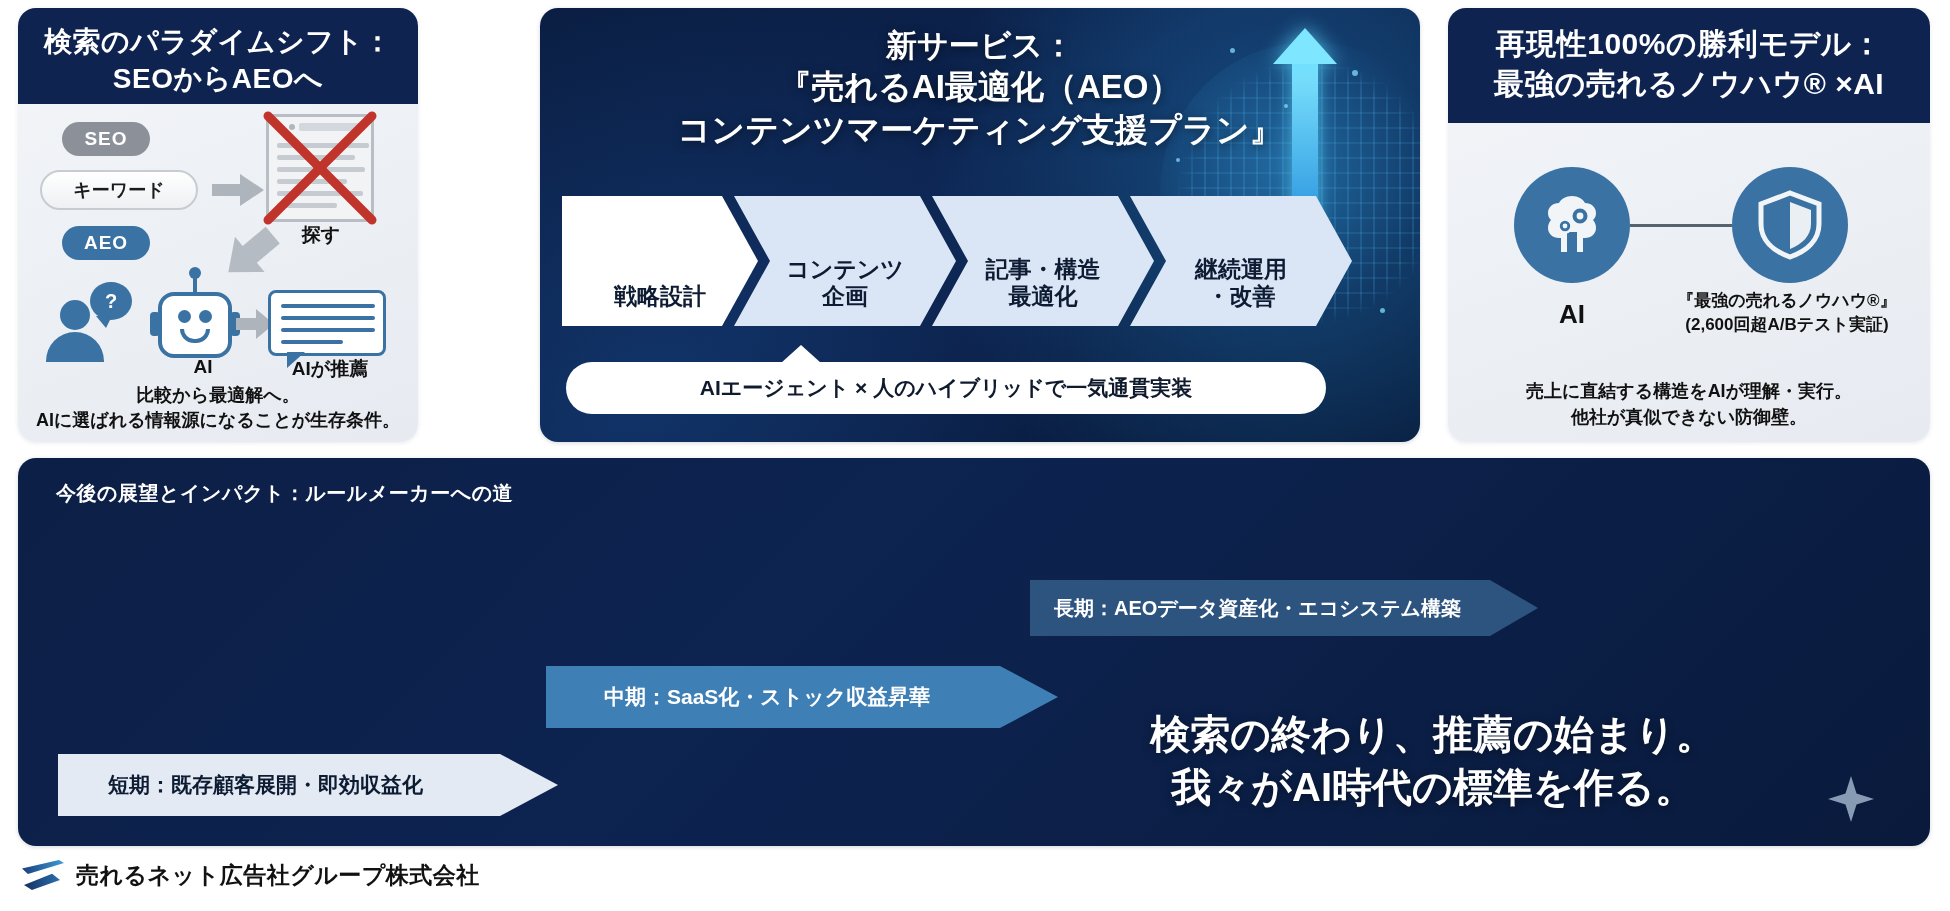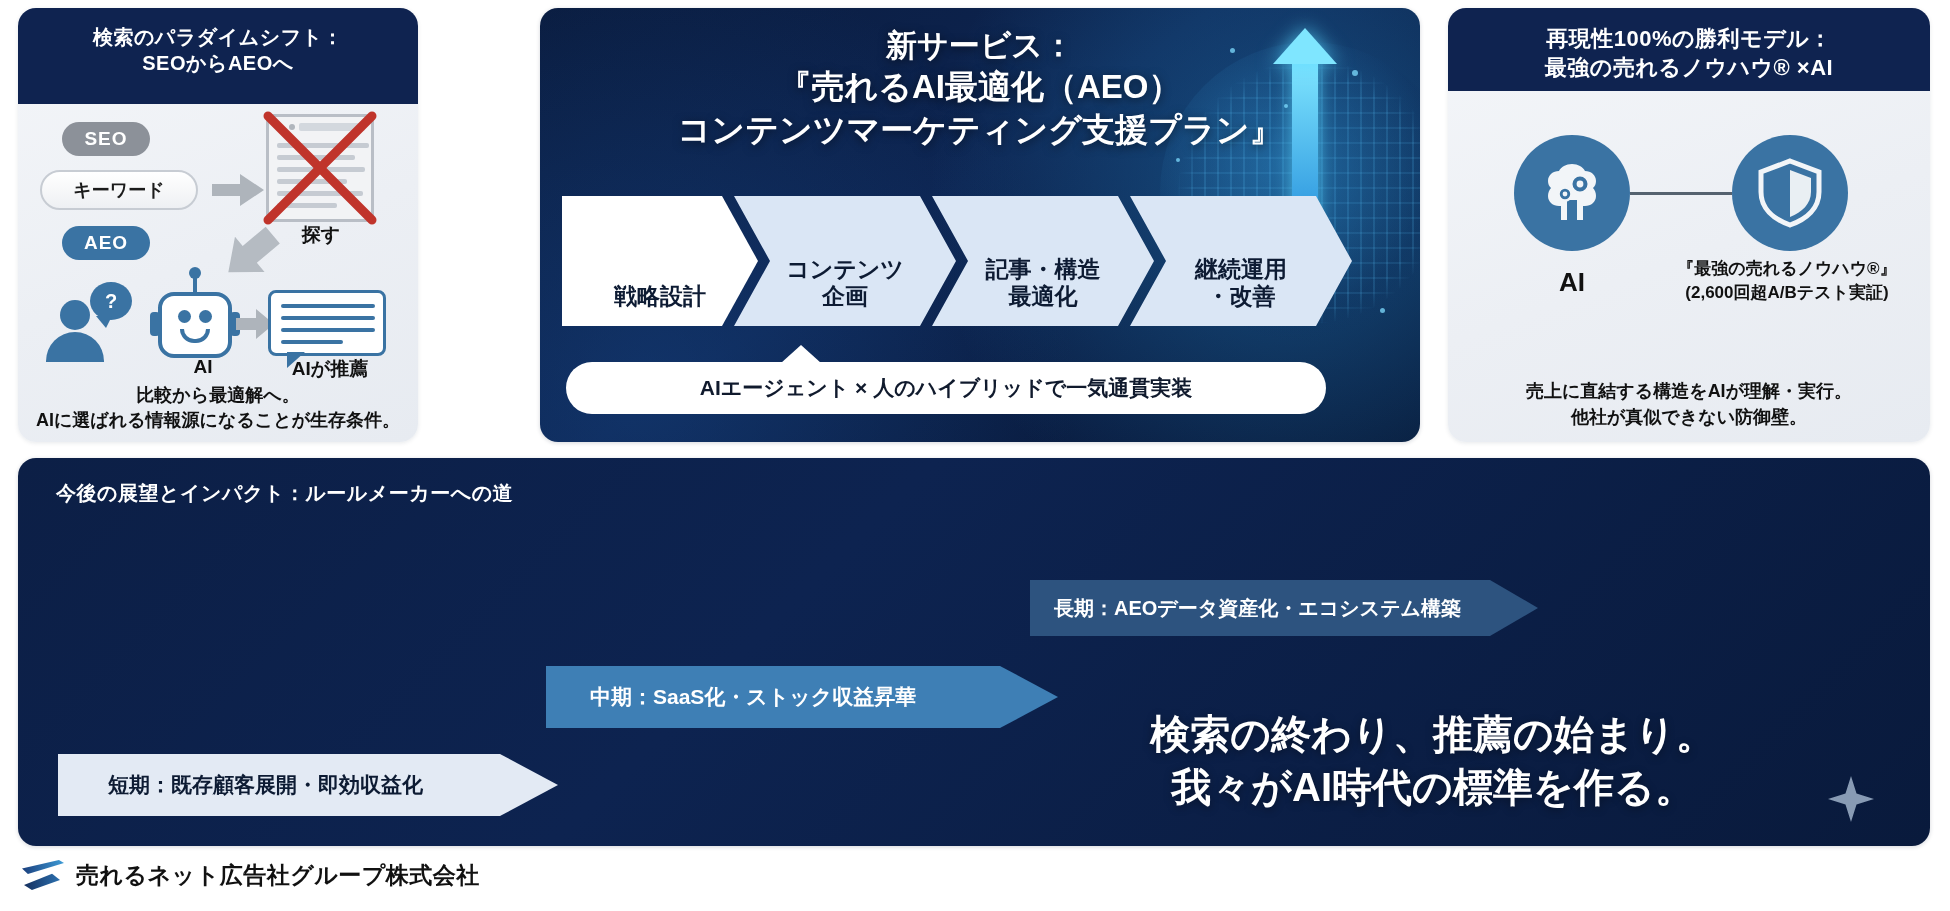--- a/index.html
+++ b/index.html
@@ -25,21 +25,21 @@
     color: #fff;
     text-align: center;
     font-weight: 700;
     line-height: 1.32;
     letter-spacing: .5px;
     padding: 12px 10px 14px;
   }
 
   
   #left-card { left: 18px; top: 8px; width: 400px; height: 434px; }
-  #left-card .card-head { font-size: 20px; padding-top: 16px; height: 96px; }
+  #left-card .card-head { font-size: 28px; padding-top: 16px; height: 96px; }
 
   .left-body { position: relative; height: 338px; }
 
   .pill {
     position: absolute;
     display: flex; align-items: center; justify-content: center;
     font-weight: 700; color: #fff;
     border-radius: 999px;
     font-size: 19px;
     letter-spacing: 1px;
@@ -179,21 +179,21 @@
     position: absolute; left: 50%; top: 12px; transform: translateX(-50%);
     width: 26px; height: 26px; border-radius: 50%;
     background: #0f2350; border: 3px solid #1c3f7d; z-index: 2;
   }
   #seal .tail { position: absolute; bottom: -20px; width: 42px; height: 46px; background: #edd98a; }
   #seal .tail.l { left: 20px; clip-path: polygon(0 0,100% 0,100% 100%,50% 72%,0 100%); transform: rotate(-8deg); }
   #seal .tail.r { right: 20px; clip-path: polygon(0 0,100% 0,100% 100%,50% 72%,0 100%); transform: rotate(8deg); }
 
   
   #right-card { left: 1448px; top: 8px; width: 482px; height: 434px; }
-  #right-card .card-head { font-size: 22px; padding-top: 16px; height: 83px; text-align: center; }
+  #right-card .card-head { font-size: 30px; padding-top: 16px; height: 115px; text-align: center; }
   .circle-icon {
     position: absolute; width: 116px; height: 116px; border-radius: 50%;
     background: #3a73a3; display: flex; align-items: center; justify-content: center;
   }
   #brain-circle { left: 66px; top: 44px; }
   #shield-circle { left: 284px; top: 44px; }
   .connector { position: absolute; left: 182px; top: 101px; width: 102px; height: 3px; background: #55626f; }
   .right-lbl { position: absolute; font-weight: 700; color: #111; text-align: center; }
   #ai-right-lbl { left: 66px; top: 176px; width: 116px; font-size: 26px; }
   #knowhow-lbl { left: 208px; top: 166px; width: 262px; font-size: 17px; line-height: 1.4; }
@@ -220,21 +220,21 @@
   #arrow-short {
     left: 40px; top: 296px; width: 500px; height: 62px;
     background: #e3eaf4; color: #0d1b33; font-size: 21px;
     clip-path: polygon(0 0, calc(100% - 58px) 0, 100% 50%, calc(100% - 58px) 100%, 0 100%);
     padding-left: 50px;
   }
   #arrow-mid {
     left: 528px; top: 208px; width: 512px; height: 62px;
     background: #3e7fb5; color: #fff; font-size: 21px;
     clip-path: polygon(0 0, calc(100% - 58px) 0, 100% 50%, calc(100% - 58px) 100%, 0 100%);
-    padding-left: 44px;
+    padding-left: 58px;
   }
   #arrow-long {
     left: 1012px; top: 122px; width: 508px; height: 56px;
     background: #2d537f; color: #fff; font-size: 20px;
     clip-path: polygon(0 0, calc(100% - 48px) 0, 100% 50%, calc(100% - 48px) 100%, 0 100%);
     padding-left: 24px;
   }
   #tagline {
     position: absolute; left: 1000px; top: 250px; width: 830px;
     text-align: center; color: #fff; font-weight: 700; font-size: 40px; line-height: 1.32;

